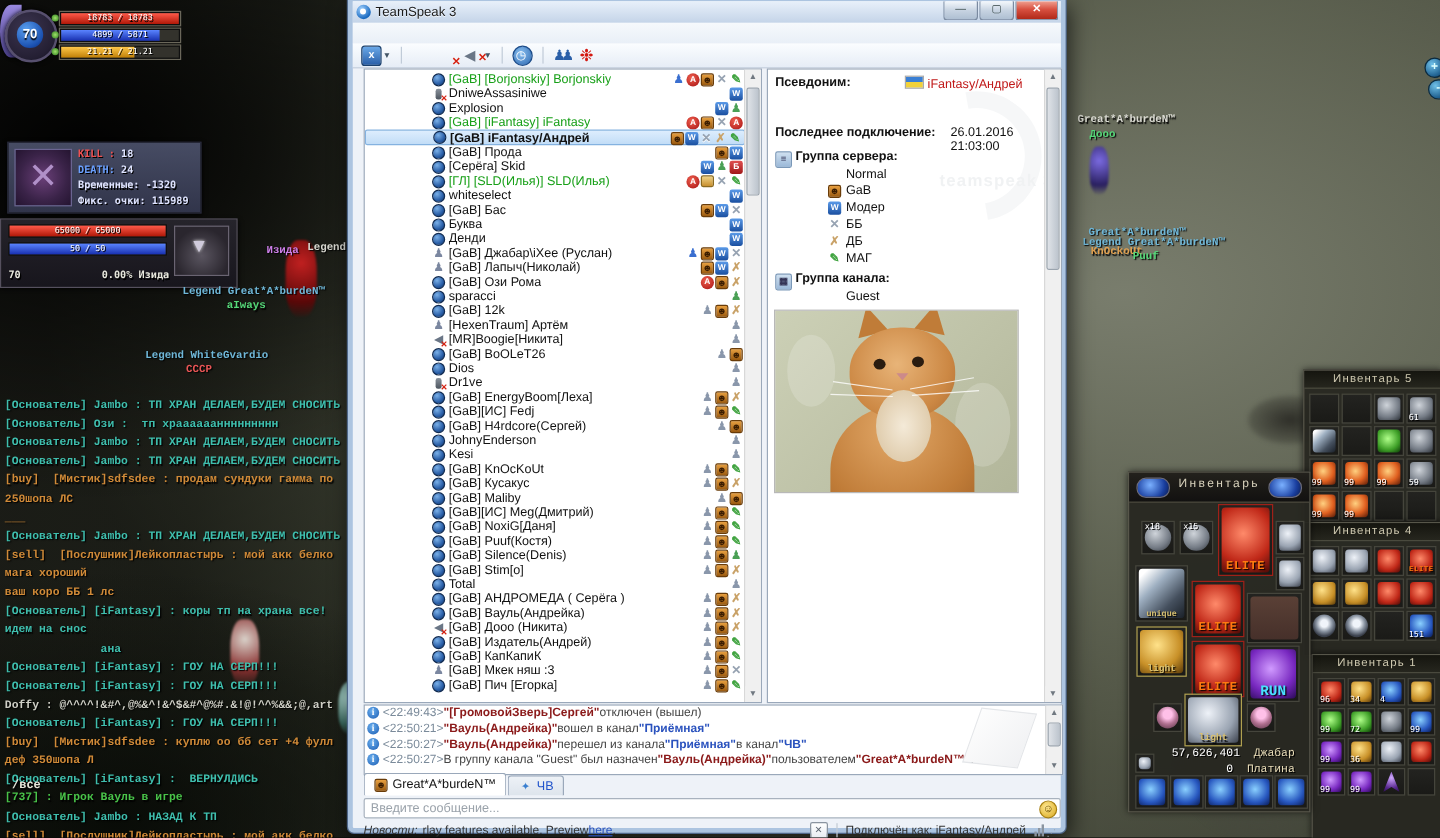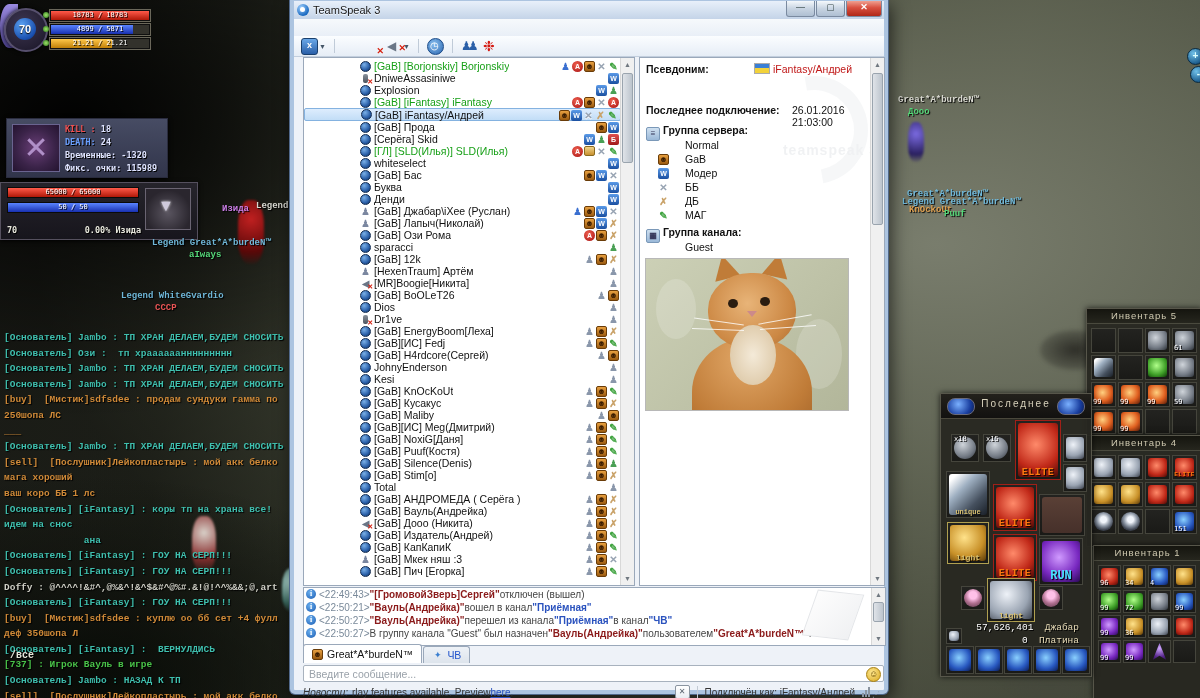--- a/index.html
+++ b/index.html
@@ -115,21 +115,21 @@
   .ti-people{color:#2a5fa8;font-size:12px;letter-spacing:-4px;line-height:15px;}
   .ti-flame{color:#d41810;font-size:14px;line-height:15px;}
 
   
   #tree{position:absolute;left:9px;top:56px;width:330px;height:527px;background:#fff;border:1px solid #9aa8ba;overflow:hidden;}
   #rows{position:absolute;left:0;top:2px;right:13px;}
   .row{position:relative;height:12px;display:flex;align-items:center;padding-left:56px;white-space:nowrap;}
   .row .nm{font-size:10.5px;color:#111;margin-left:3px;overflow:hidden;}
   .row.green .nm{color:#18a018;}
   .row.sel{background:linear-gradient(#ddedfd,#c2ddf7);border:1px solid #84b2e0;border-radius:2px;height:11px;}
-  .row.sel .nm{font-weight:normal;}
+  .row.sel .nm{font-weight:bold;}
   .badges{position:absolute;right:2px;top:0;height:12px;display:flex;align-items:center;gap:1px;}
   .bdg{width:11px;height:11px;display:inline-flex;align-items:center;justify-content:center;font-size:8px;line-height:11px;}
   .b-a{background:radial-gradient(circle at 40% 35%,#f06050,#a51010);color:#fff;border-radius:50%;font-weight:bold;font-size:7px;}
   .b-gab{background:linear-gradient(#e8a040,#9a5a10);color:#3a1c00;border-radius:2px;border:1px solid #6a3c08;width:9px;height:9px;font-size:8px;}
   .b-moder{background:linear-gradient(#5a9ae8,#1a4fa0);color:#fff;border-radius:2px;font-weight:bold;font-size:7px;}
   .b-x{color:#97a3b2;font-weight:bold;font-size:10px;text-shadow:0 1px 0 #fff;}
   .b-bow{color:#c9a268;font-weight:bold;font-size:10px;}
   .b-mag{color:#3fa33f;font-weight:bold;font-size:10px;}
   .b-talk{color:#3a6fd0;font-size:10px;}
   .b-padd{color:#4aa055;font-size:10px;}
@@ -154,21 +154,21 @@
   #info .wmark .swirl{position:absolute;right:10px;top:0;width:80px;height:80px;border-radius:50%;border:14px solid #eef0f2;border-left-color:transparent;border-bottom-color:transparent;transform:rotate(35deg);}
   #info .wmark .wtext{position:absolute;right:0;top:66px;color:#e2e5e8;font-size:14px;font-weight:bold;letter-spacing:1px;}
   .irow{position:absolute;left:6px;right:6px;display:flex;}
   .irow .k{width:108px;font-weight:bold;flex:none;}
   .irow .v{flex:1;}
   .flag{display:inline-block;width:14px;height:9px;vertical-align:-1px;margin-right:3px;background:linear-gradient(#3a7fd4 50%,#f2d23a 50%);border:1px solid #aaa;}
   .nickred{color:#c01818;}
   .grphead{position:absolute;left:6px;font-weight:bold;}
   .grphead .gico{display:inline-flex;width:12px;height:12px;margin-right:3px;vertical-align:-2px;background:linear-gradient(#cfe0f0,#9ab8d8);border:1px solid #7a98b8;border-radius:2px;color:#335;font-size:8px;align-items:center;justify-content:center;}
   .grplist{position:absolute;left:18px;}
-  .grplist .gi{display:flex;align-items:center;height:14px;gap:16px;}
+  .grplist .gi{display:flex;align-items:center;height:14px;gap:4px;margin-left:32px;}
   .cat{position:absolute;left:5px;top:165px;width:202px;height:151px;border:1px solid #b8b8b8;background:linear-gradient(135deg,#ccd0b6,#bdc1a6 60%,#b2b69a);overflow:hidden;}
   .cat .leaf{position:absolute;border-radius:50%;background:rgba(255,255,255,.18);}
   .cat .body{position:absolute;left:46px;top:78px;width:120px;height:110px;border-radius:50% 50% 0 0;background:radial-gradient(circle at 45% 20%,#e2a868,#c07c38 60%,#9a5c24);}
   .cat .head{position:absolute;left:62px;top:14px;width:88px;height:76px;border-radius:48%;background:radial-gradient(circle at 45% 40%,#e8b478,#cc8844 65%,#a86830);}
   .cat .ear{position:absolute;width:0;height:0;border-left:13px solid transparent;border-right:13px solid transparent;border-bottom:24px solid #c07c38;}
   .cat .chest{position:absolute;left:84px;top:66px;width:46px;height:60px;border-radius:50%;background:radial-gradient(#f4ead8,#e0cdae 70%);}
   .cat .eye{position:absolute;width:10px;height:9px;border-radius:50%;background:#2a1c10;}
   .cat .nose{position:absolute;left:101px;top:52px;width:0;height:0;border-left:5px solid transparent;border-right:5px solid transparent;border-top:6px solid #cc8a8a;}
   .cat .whisk{position:absolute;height:1px;background:rgba(255,255,255,.8);}
 
@@ -428,21 +428,21 @@
           <div class="it it-wing"></div>
         </div>
         <div class="cell"></div>
       </div>
   </div>
 
   <div class="invp" id="maininv" style="left:940px;top:393px;width:150px;height:282px;">
     <div class="hdr">
       <div class="gem" style="left:6px;"></div>
       <div class="gem" style="right:6px;"></div>
-      <div class="t">Последнее</div>
+      <div class="t">Инвентарь</div>
     </div>
     <div class="abscell cell" style="left:10px;top:40px;width:26px;height:26px;">
         <div class="it it-metal" style="border-radius:50%;"></div>
         <span class="xn">x18</span>
       </div>
     <div class="abscell cell" style="left:42px;top:40px;width:26px;height:26px;">
         <div class="it it-metal" style="border-radius:50%;"></div>
         <span class="xn">x15</span>
       </div>
     <div class="abscell cell" style="left:74px;top:26px;width:44px;height:58px;border-color:#a02018;">

